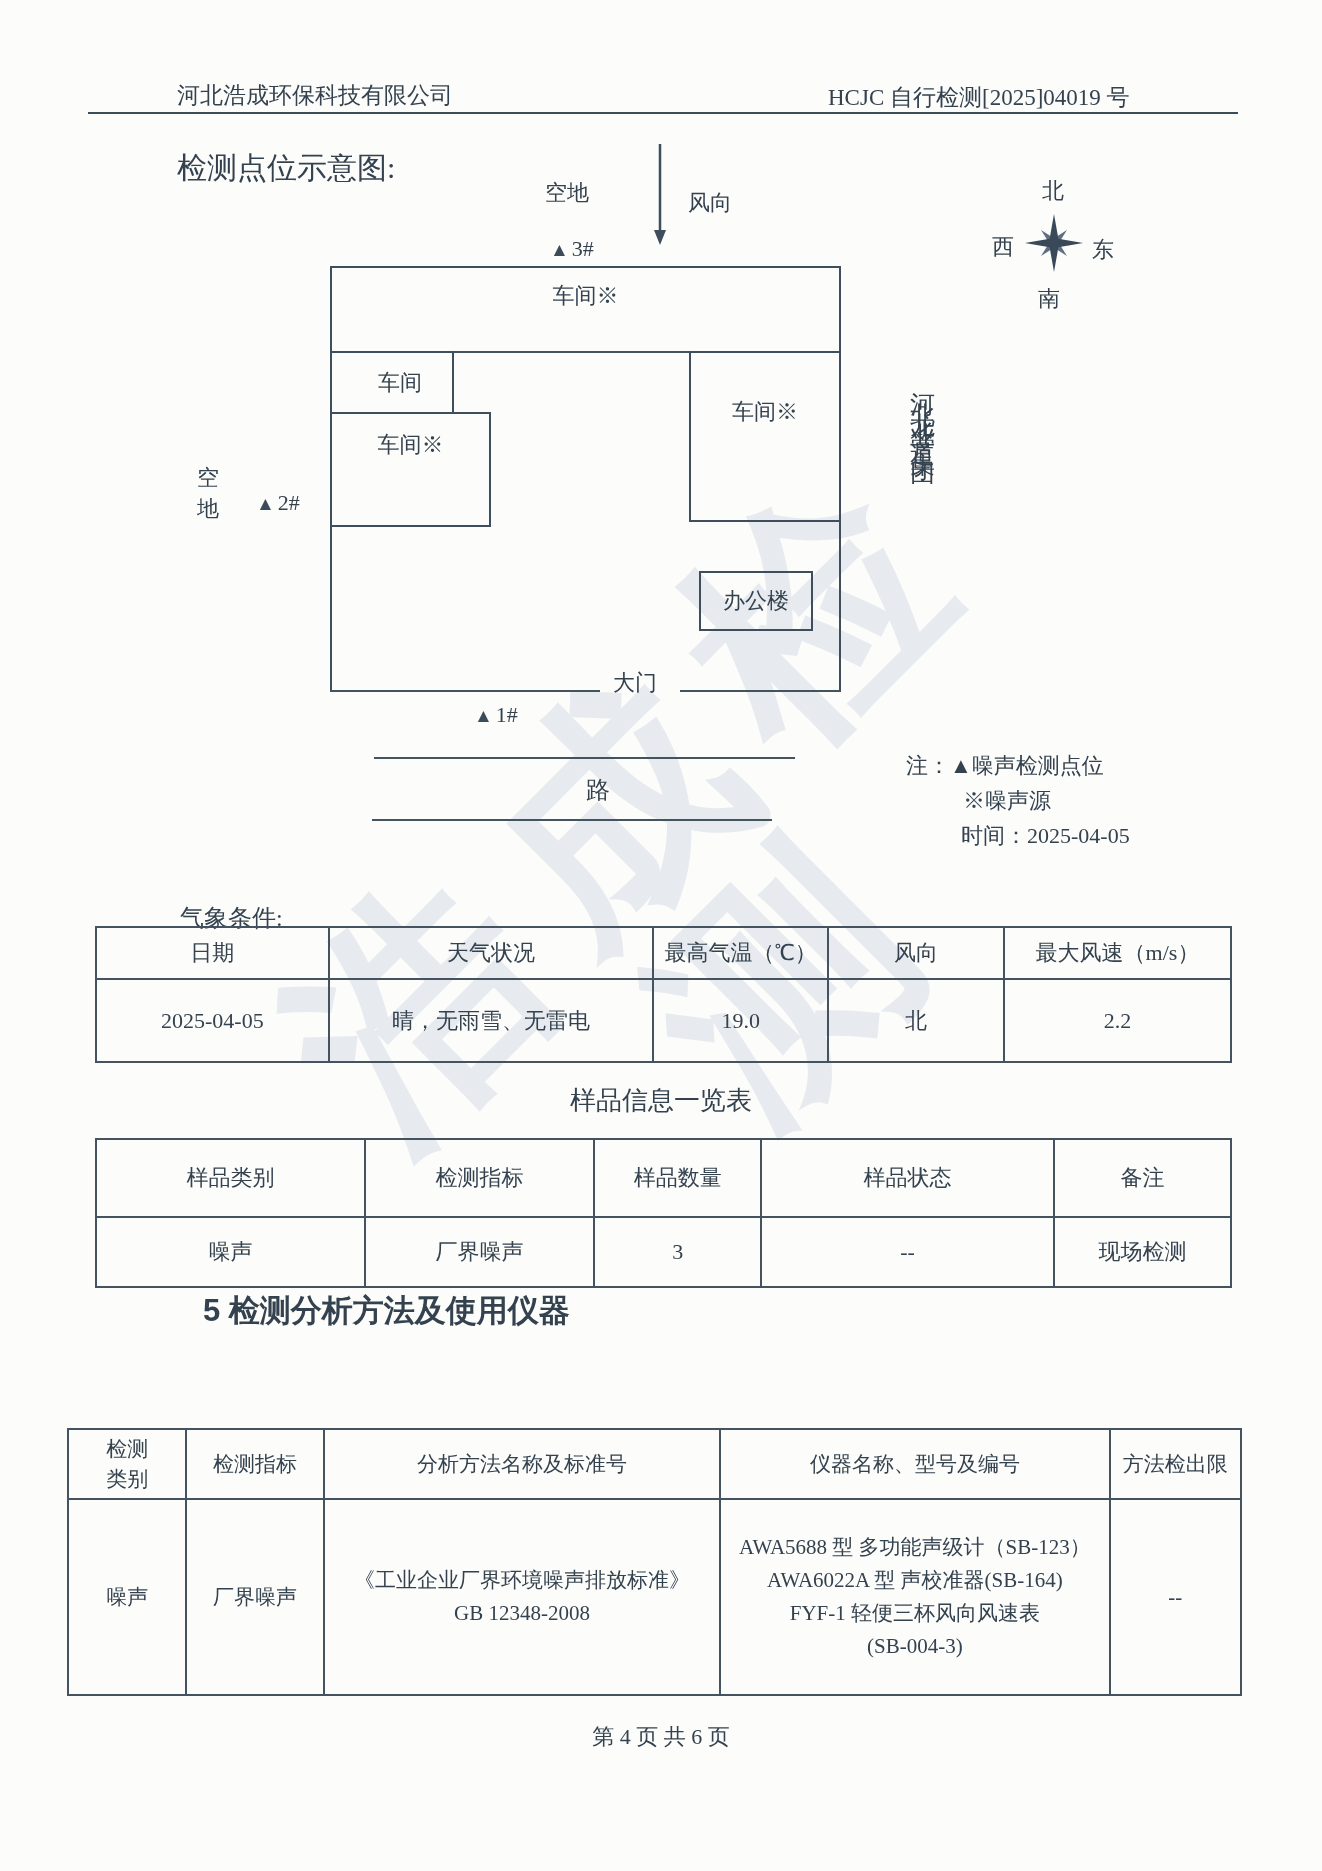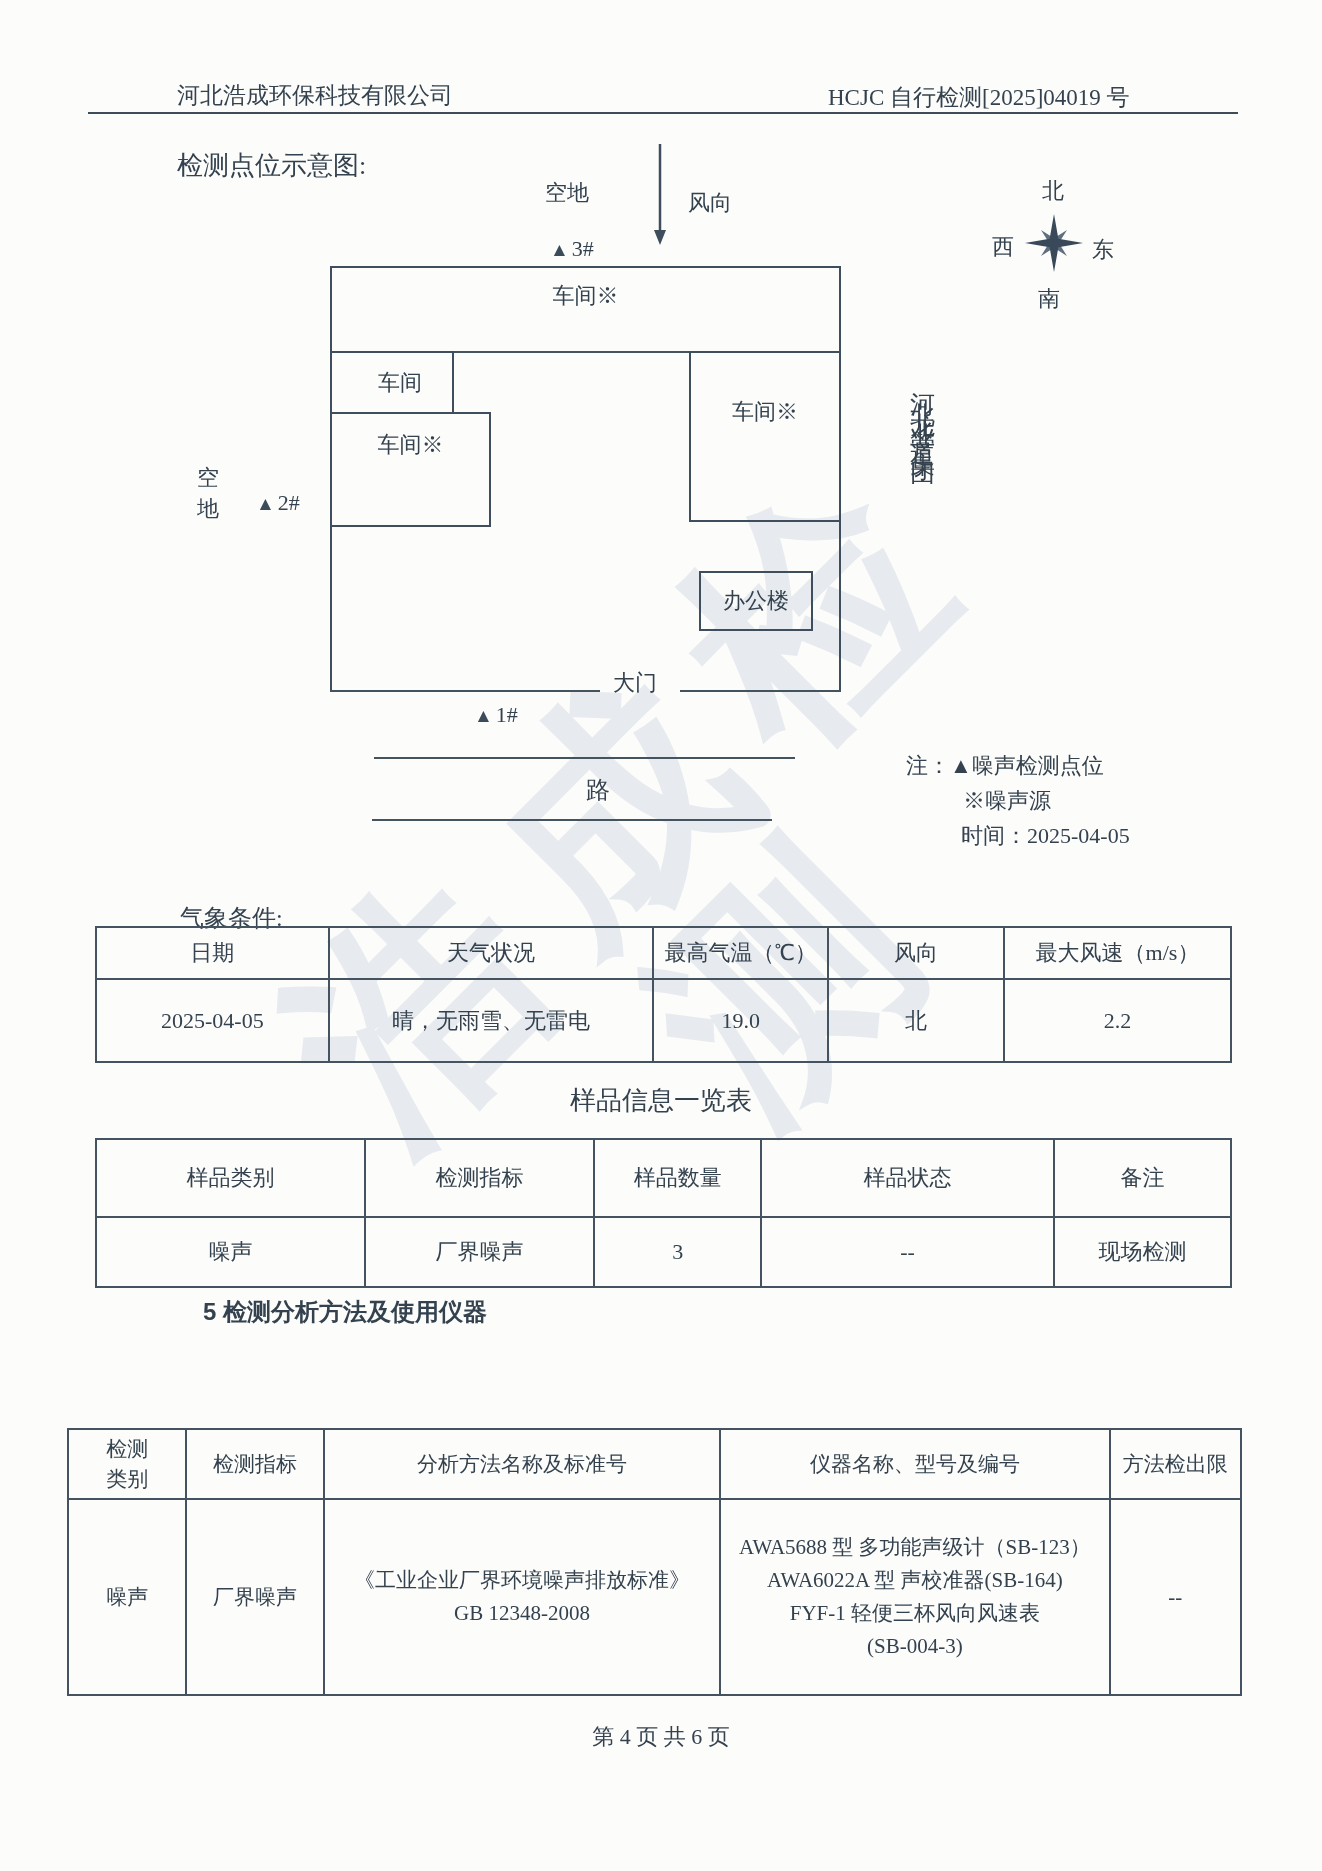--- a/index.html
+++ b/index.html
@@ -35,36 +35,36 @@
   th,td{border:2px solid #44535f;text-align:center;vertical-align:middle;font-weight:normal;padding:0 0;box-sizing:border-box;}
   .tbl{position:absolute;font-size:22px;}
   .tbl-weather th{height:52px;}
   .tbl-weather td{height:83px;margin-left:35px;}
   .tbl-sample th{height:78px;}
   .tbl-sample td{height:70px;}
   .tbl-method{font-size:21px;}
   .tbl-method th{height:70px;line-height:30px;}
   .tbl-method td{height:196px;line-height:33px;}
   .cell-multiline div{line-height:33px;}
-  .sec-title{font-family:"Liberation Sans", sans-serif;font-weight:bold;font-size:24px;margin-top:6px;}
+  .sec-title{font-family:"Liberation Sans", sans-serif;font-weight:bold;font-size:31px;}
   .center-title{left:0;width:100%;text-align:center;font-size:26px;}
   .notes{font-size:22px;line-height:35px;}
 </style>
 </head>
 <body>
 
 <div id="watermark" class="abs">浩成检测</div>
 
 <div class="content">
 
   <div class="abs hdr txt" style="left:177px;top:80px;">河北浩成环保科技有限公司</div>
   <div class="abs hdr txt" style="left:828px;top:82px;">HCJC 自行检测[2025]04019 号</div>
   <div class="abs hline" style="left:88px;top:112px;width:1150px;"></div>
 
-  <div class="abs txt" style="left:177px;top:148px;font-size:26px;">检测点位示意图:</div>
+  <div class="abs txt" style="left:177px;top:148px;font-size:30px;">检测点位示意图:</div>
 
   <div class="abs">
 
     <svg class="abs" style="left:650px;top:144px;" width="20" height="102" viewBox="0 0 20 102">
       <line x1="10" y1="0" x2="10" y2="88" stroke="#3e4e5c" stroke-width="2.5"></line>
       <polygon points="4,86 16,86 10,101" fill="#3e4e5c"></polygon>
     </svg>
     <div class="lbl" style="left:545px;top:178px;">空地</div>
     <div class="lbl" style="left:688px;top:188px;">风向</div>
 

